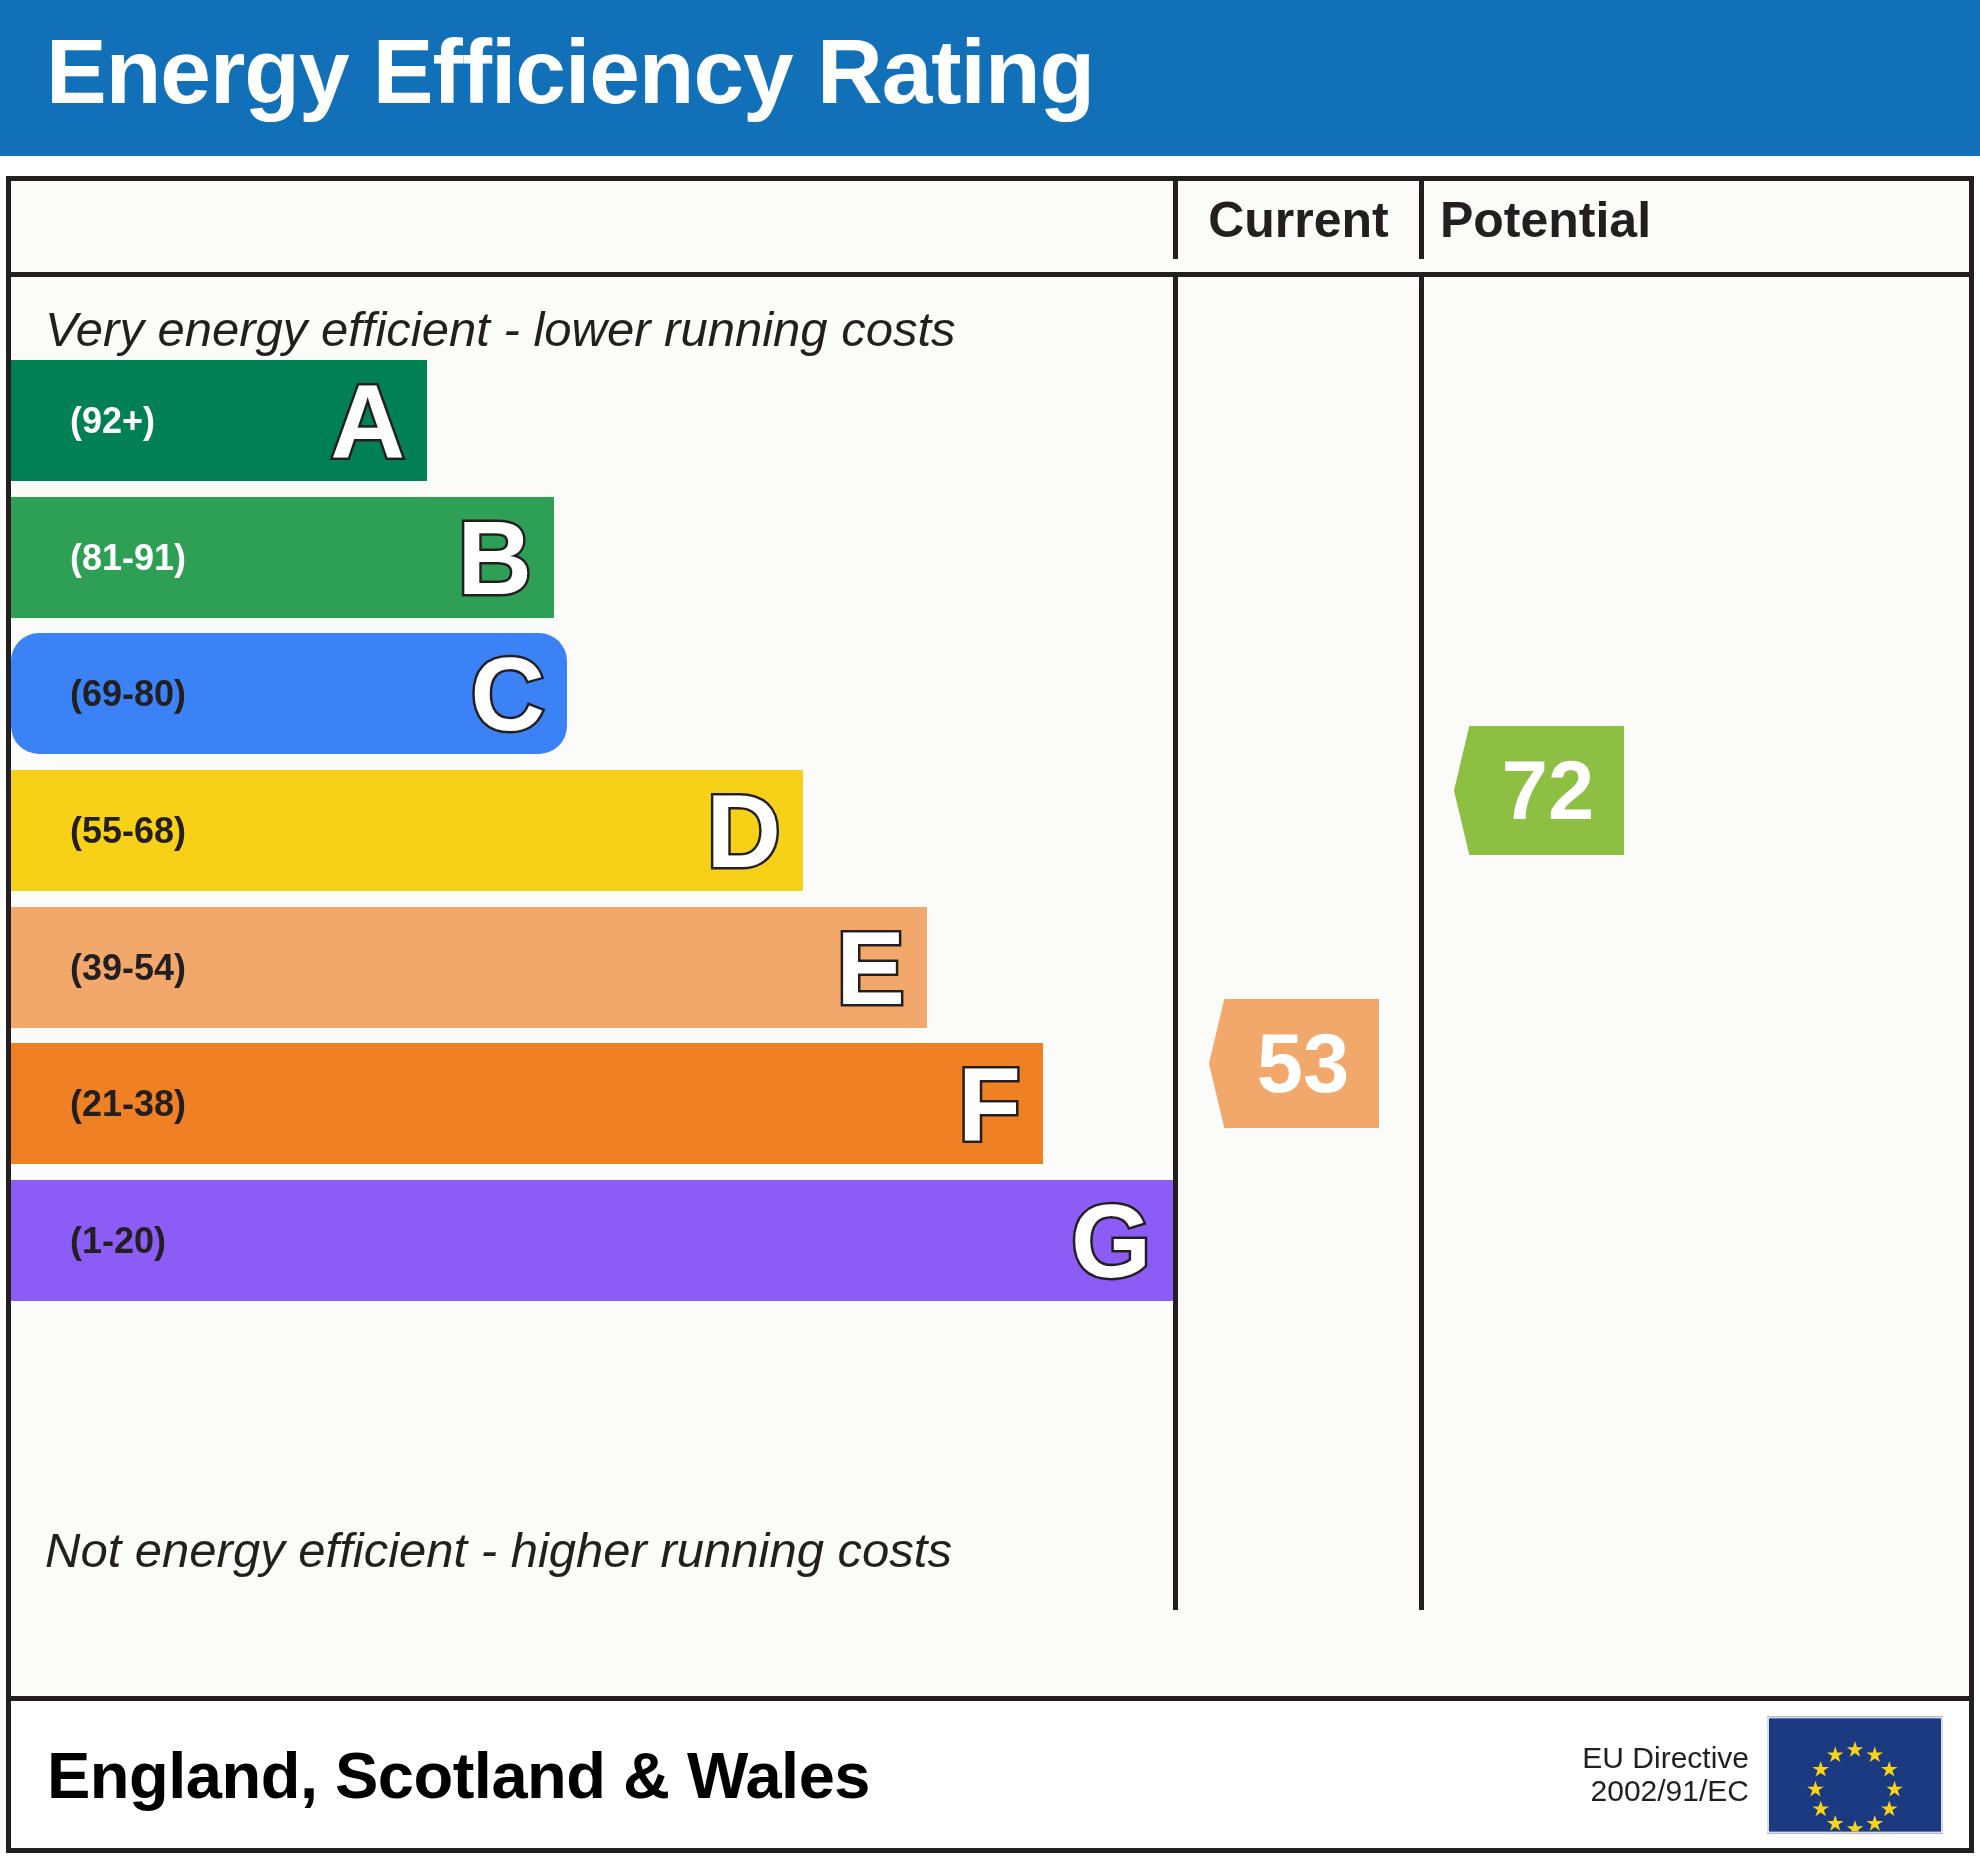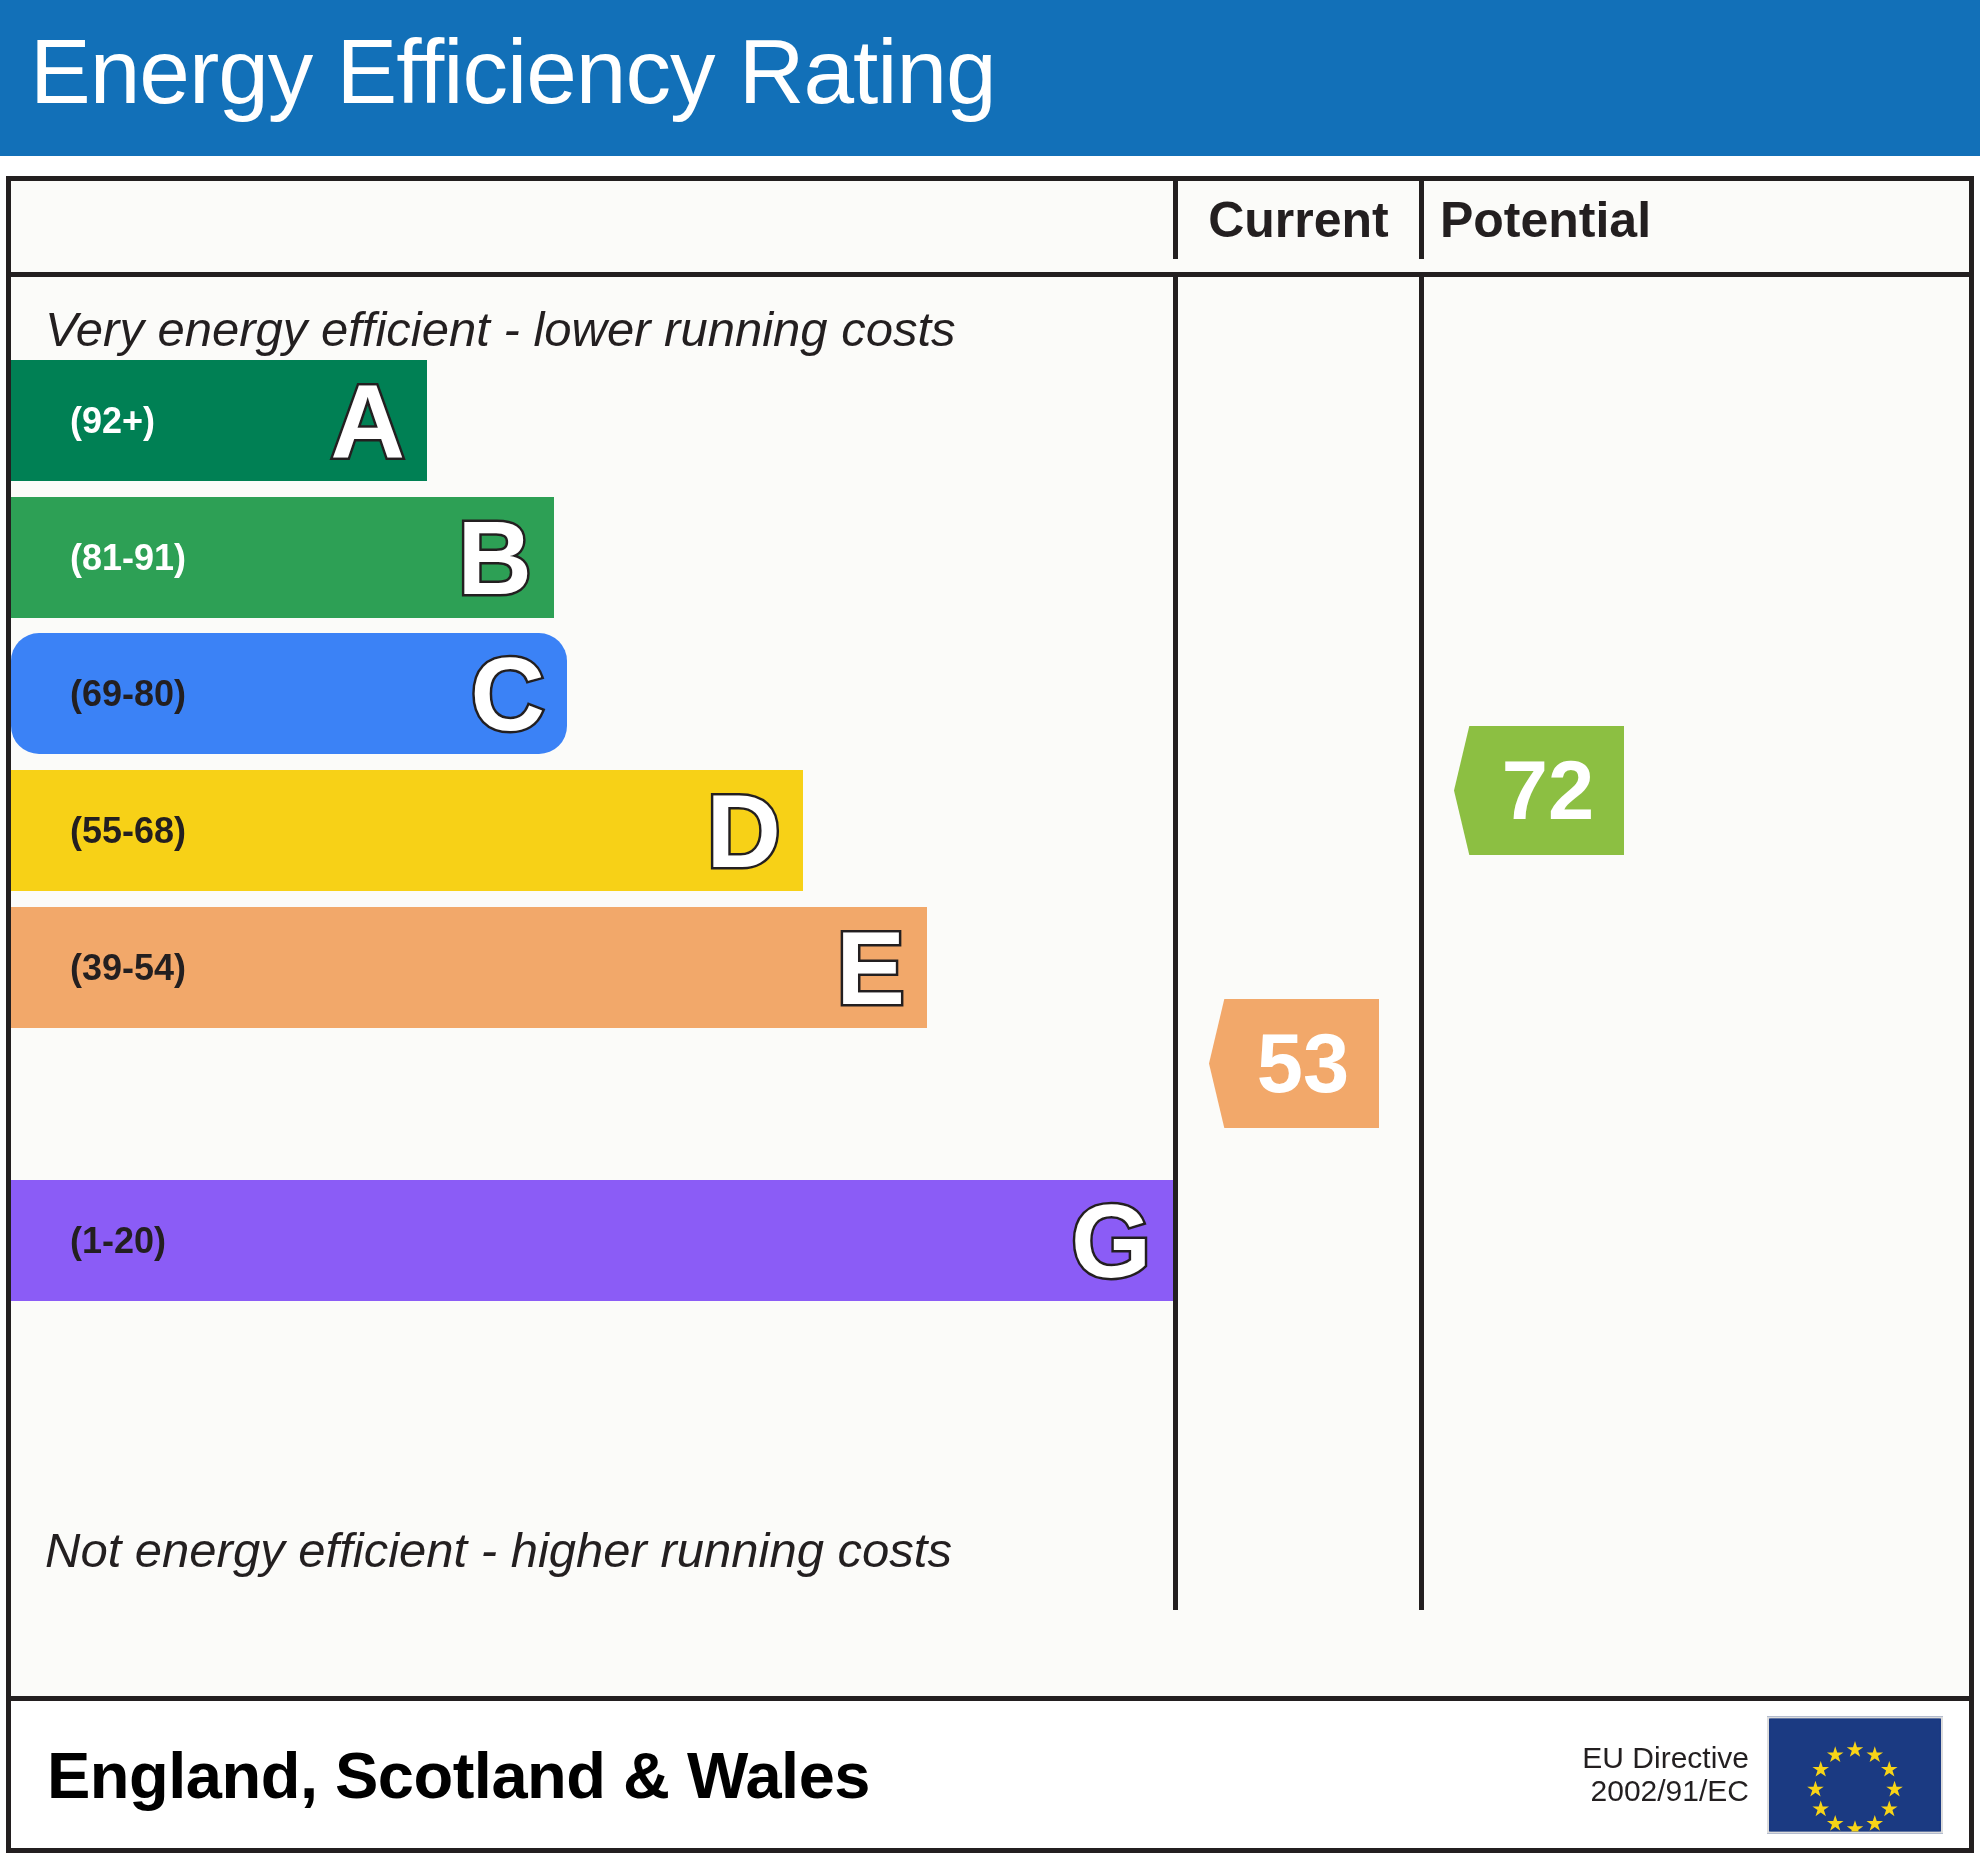--- a/index.html
+++ b/index.html
@@ -24,24 +24,24 @@
     position: absolute;
     left: 0;
     top: 0;
     width: 1980px;
     height: 156px;
     background: #1270B8;
     box-sizing: border-box;
   }
   .header-title {
     position: absolute;
-    left: 30px;
+    left: 46px;
     top: 26px;
     font-size: 91px;
-    font-weight: normal;
+    font-weight: bold;
     color: #ffffff;
     letter-spacing: -1px;
     line-height: 1;
     white-space: nowrap;
   }
 
   
   .table-frame {
     position: absolute;
     left: 6px;
@@ -256,20 +256,24 @@
       <div class="band" style="top:493px; width:792px;  background:#F7D117;">
         <span class="band-range lt-dark">(55-68)</span>
         <span class="band-letter">D</span>
       </div>
 
       <div class="band" style="top:630px; width:916px;  background:#F2A86A;">
         <span class="band-range lt-dark">(39-54)</span>
         <span class="band-letter">E</span>
       </div>
 
+      <div class="band" style="top:766px; width:1032px; background:#EF8023;">
+        <span class="band-range lt-dark">(21-38)</span>
+        <span class="band-letter">F</span>
+      </div>
 
       <div class="band" style="top:903px; width:1162px; background:#8b5cf6;">
         <span class="band-range lt-dark">(1-20)</span>
         <span class="band-letter">G</span>
       </div>
 
       <div class="caption caption-bottom">Not energy efficient - higher running costs</div>
     </div>
 
     <div class="rating-arrow" style="left:1198px; top:818px; width:170px; background:#F2A86A;">

